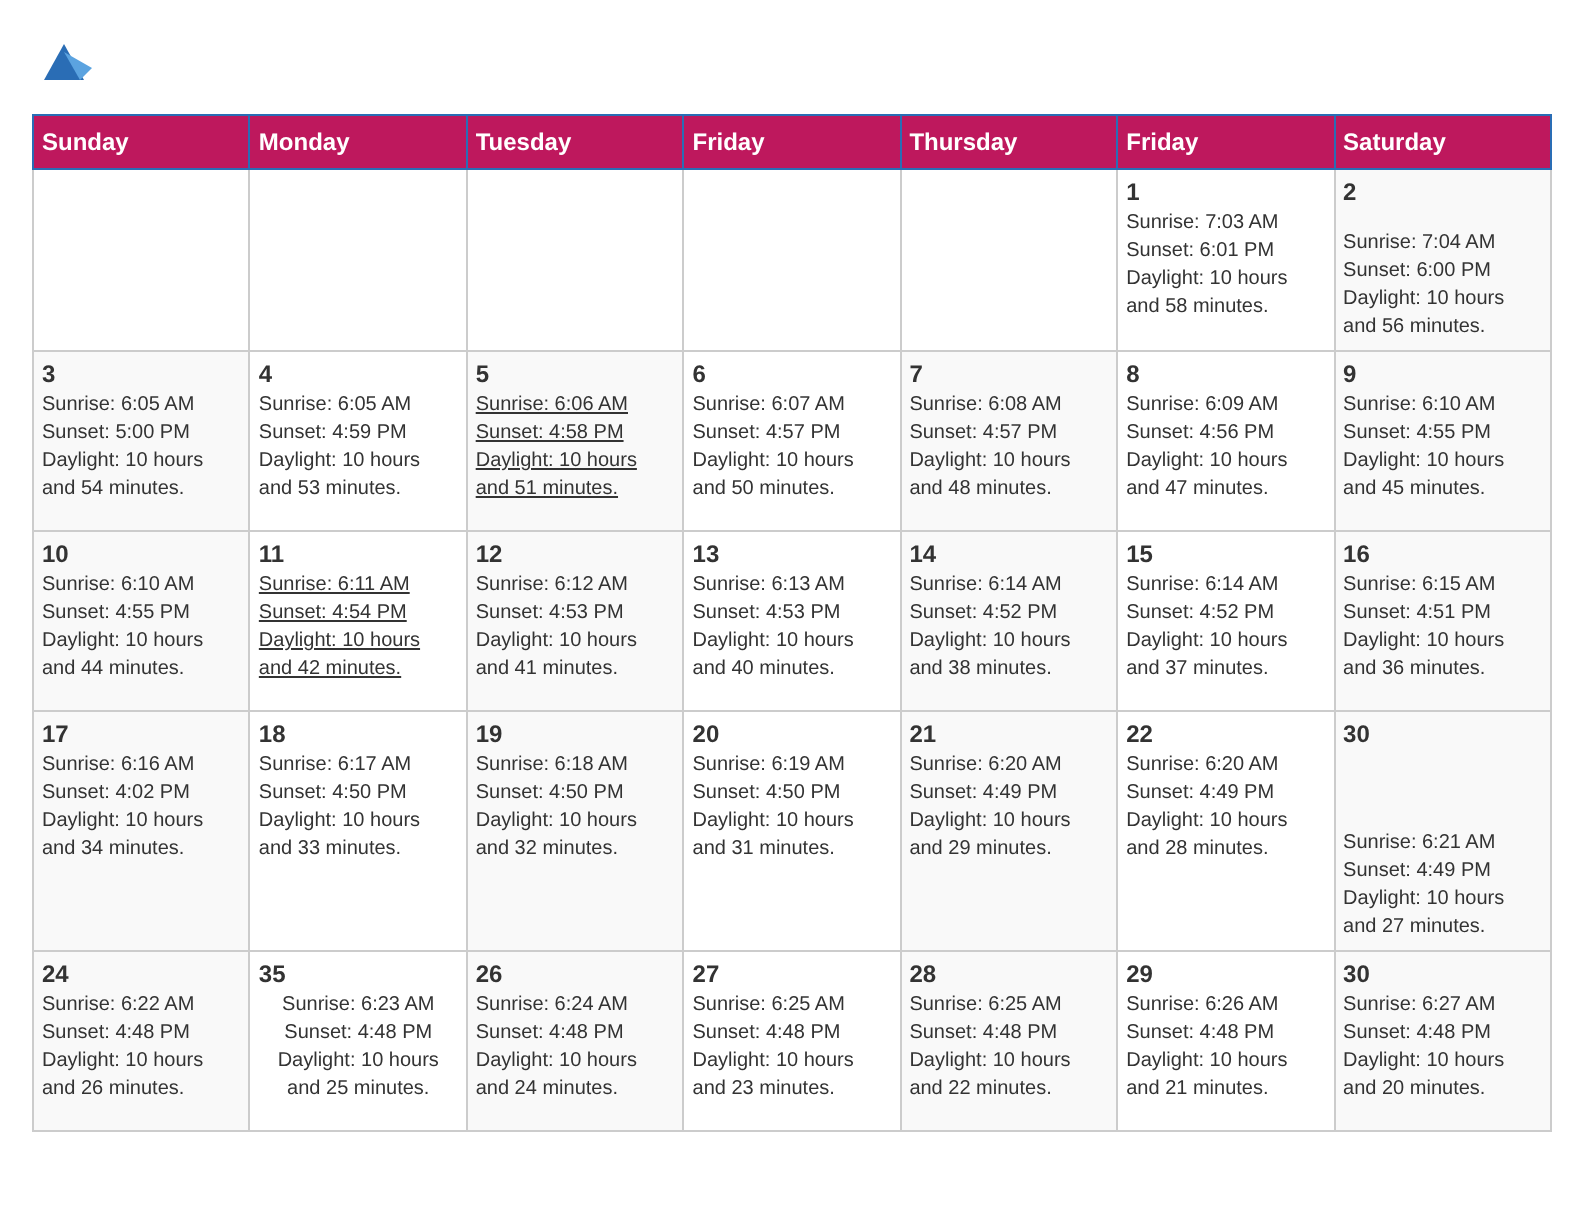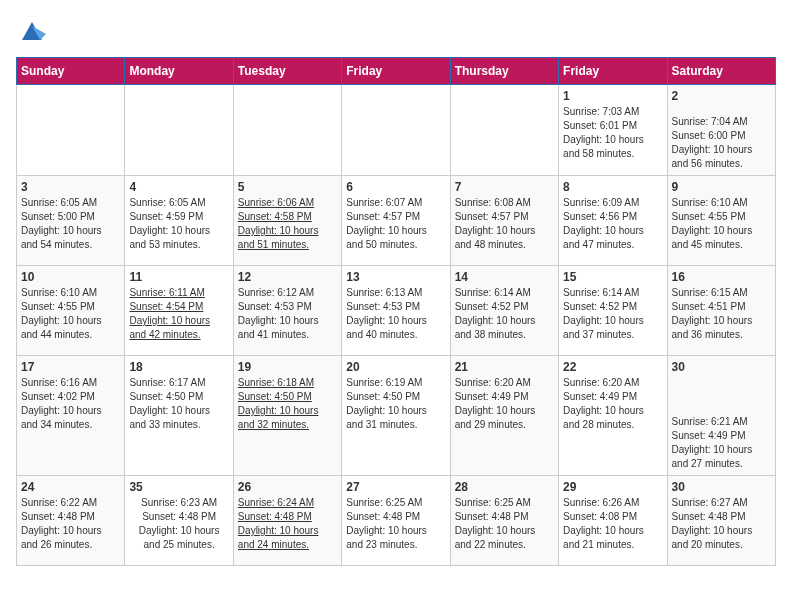--- a/index.html
+++ b/index.html
@@ -237,21 +237,21 @@
 Daylight: 10 hours and 34 minutes.</div>
         </td>
         <td>
           <span class="day-num">18</span>
           <div class="day-info" style="white-space: pre-line;">Sunrise: 6:17 AM
 Sunset: 4:50 PM
 Daylight: 10 hours and 33 minutes.</div>
         </td>
         <td>
           <span class="day-num">19</span>
-          <div class="day-info" style="white-space: pre-line; text-decoration: underline;">Sunrise: 6:18 AM
+          <div class="day-info" style="white-space: pre-line;">Sunrise: 6:18 AM
 Sunset: 4:50 PM
 Daylight: 10 hours and 32 minutes.</div>
         </td>
         <td>
           <span class="day-num">20</span>
           <div class="day-info" style="white-space: pre-line;">Sunrise: 6:19 AM
 Sunset: 4:50 PM
 Daylight: 10 hours and 31 minutes.</div>
         </td>
         <td>
@@ -281,40 +281,40 @@
 Daylight: 10 hours and 26 minutes.</div>
         </td>
         <td>
           <span class="day-num">35</span>
           <div class="day-info" style="white-space: pre-line; text-align: center;">Sunrise: 6:23 AM
 Sunset: 4:48 PM
 Daylight: 10 hours and 25 minutes.</div>
         </td>
         <td>
           <span class="day-num">26</span>
-          <div class="day-info" style="white-space: pre-line; text-decoration: underline;">Sunrise: 6:24 AM
+          <div class="day-info" style="white-space: pre-line;">Sunrise: 6:24 AM
 Sunset: 4:48 PM
 Daylight: 10 hours and 24 minutes.</div>
         </td>
         <td>
           <span class="day-num">27</span>
           <div class="day-info" style="white-space: pre-line;">Sunrise: 6:25 AM
 Sunset: 4:48 PM
 Daylight: 10 hours and 23 minutes.</div>
         </td>
         <td>
           <span class="day-num">28</span>
           <div class="day-info" style="white-space: pre-line;">Sunrise: 6:25 AM
 Sunset: 4:48 PM
 Daylight: 10 hours and 22 minutes.</div>
         </td>
         <td>
           <span class="day-num">29</span>
           <div class="day-info" style="white-space: pre-line;">Sunrise: 6:26 AM
-Sunset: 4:08 PM
+Sunset: 4:48 PM
 Daylight: 10 hours and 21 minutes.</div>
         </td>
         <td>
           <span class="day-num">30</span>
           <div class="day-info" style="white-space: pre-line;">Sunrise: 6:27 AM
 Sunset: 4:48 PM
 Daylight: 10 hours and 20 minutes.</div>
         </td>
       </tr>
     </tbody>

